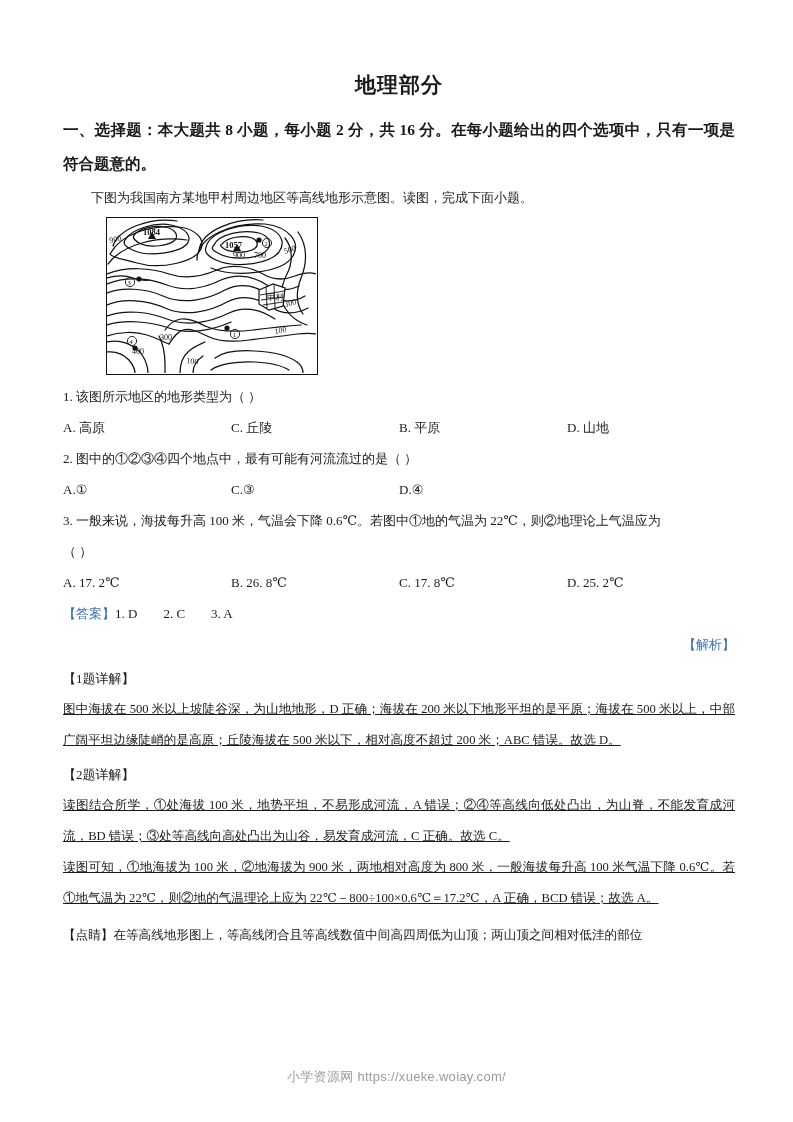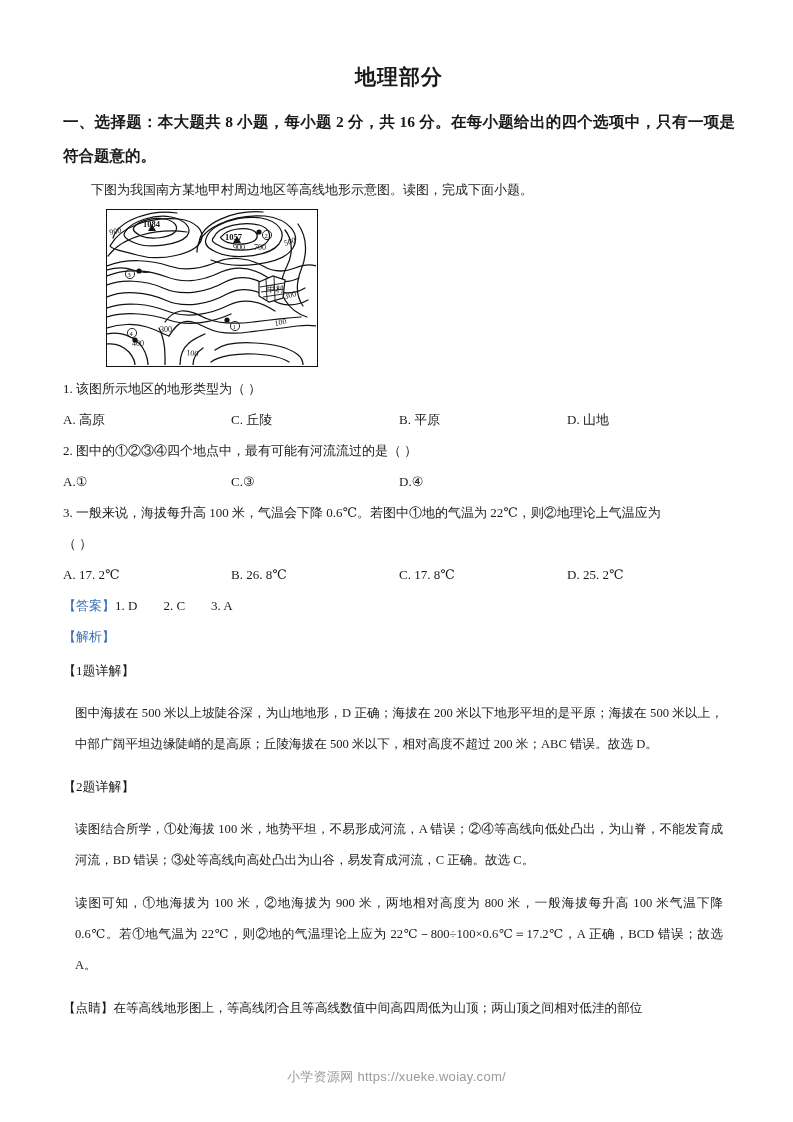--- a/index.html
+++ b/index.html
@@ -19,21 +19,21 @@
     position: absolute;
     left: 0; top: 0;
     width: 793px;
     height: 1122px;
     padding: 0;
     box-sizing: border-box;
   }
   .content {
     position: absolute;
     left: 63px;
-    top: 63px;
+    top: 71px;
     width: 672px;
   }
 
   h1.doc-title {
     font-size: 21px;
     font-weight: bold;
     text-align: center;
     margin: 0 0 14px 0;
     letter-spacing: 1px;
     font-family: "Liberation Serif", "DejaVu Serif", serif;
@@ -92,33 +92,35 @@
   }
   .answer-line .tag { color: #3b6fb5; }
   .answer-line .a-item { display: inline-block; margin-right: 26px; }
   .answer-line .a-item:first-of-type { margin-left: 0; }
 
   .analysis-tag {
     font-size: 13px;
     line-height: 31px;
     color: #3b6fb5;
     margin: 0;
+    text-align: right;
   }
 
   .detail-head {
     font-size: 13px;
     line-height: 30px;
     margin: 4px 0 0 0;
     font-weight: normal;
   }
   .detail-body {
     font-size: 12.6px;
     line-height: 31px;
-    margin: 12px;
+    margin: 0;
     text-align: justify;
+    text-decoration: underline;
   }
   .note {
     font-size: 12.6px;
     line-height: 31px;
     margin: 6px 0 0 0;
     text-align: justify;
   }
 
   
   .footer {

